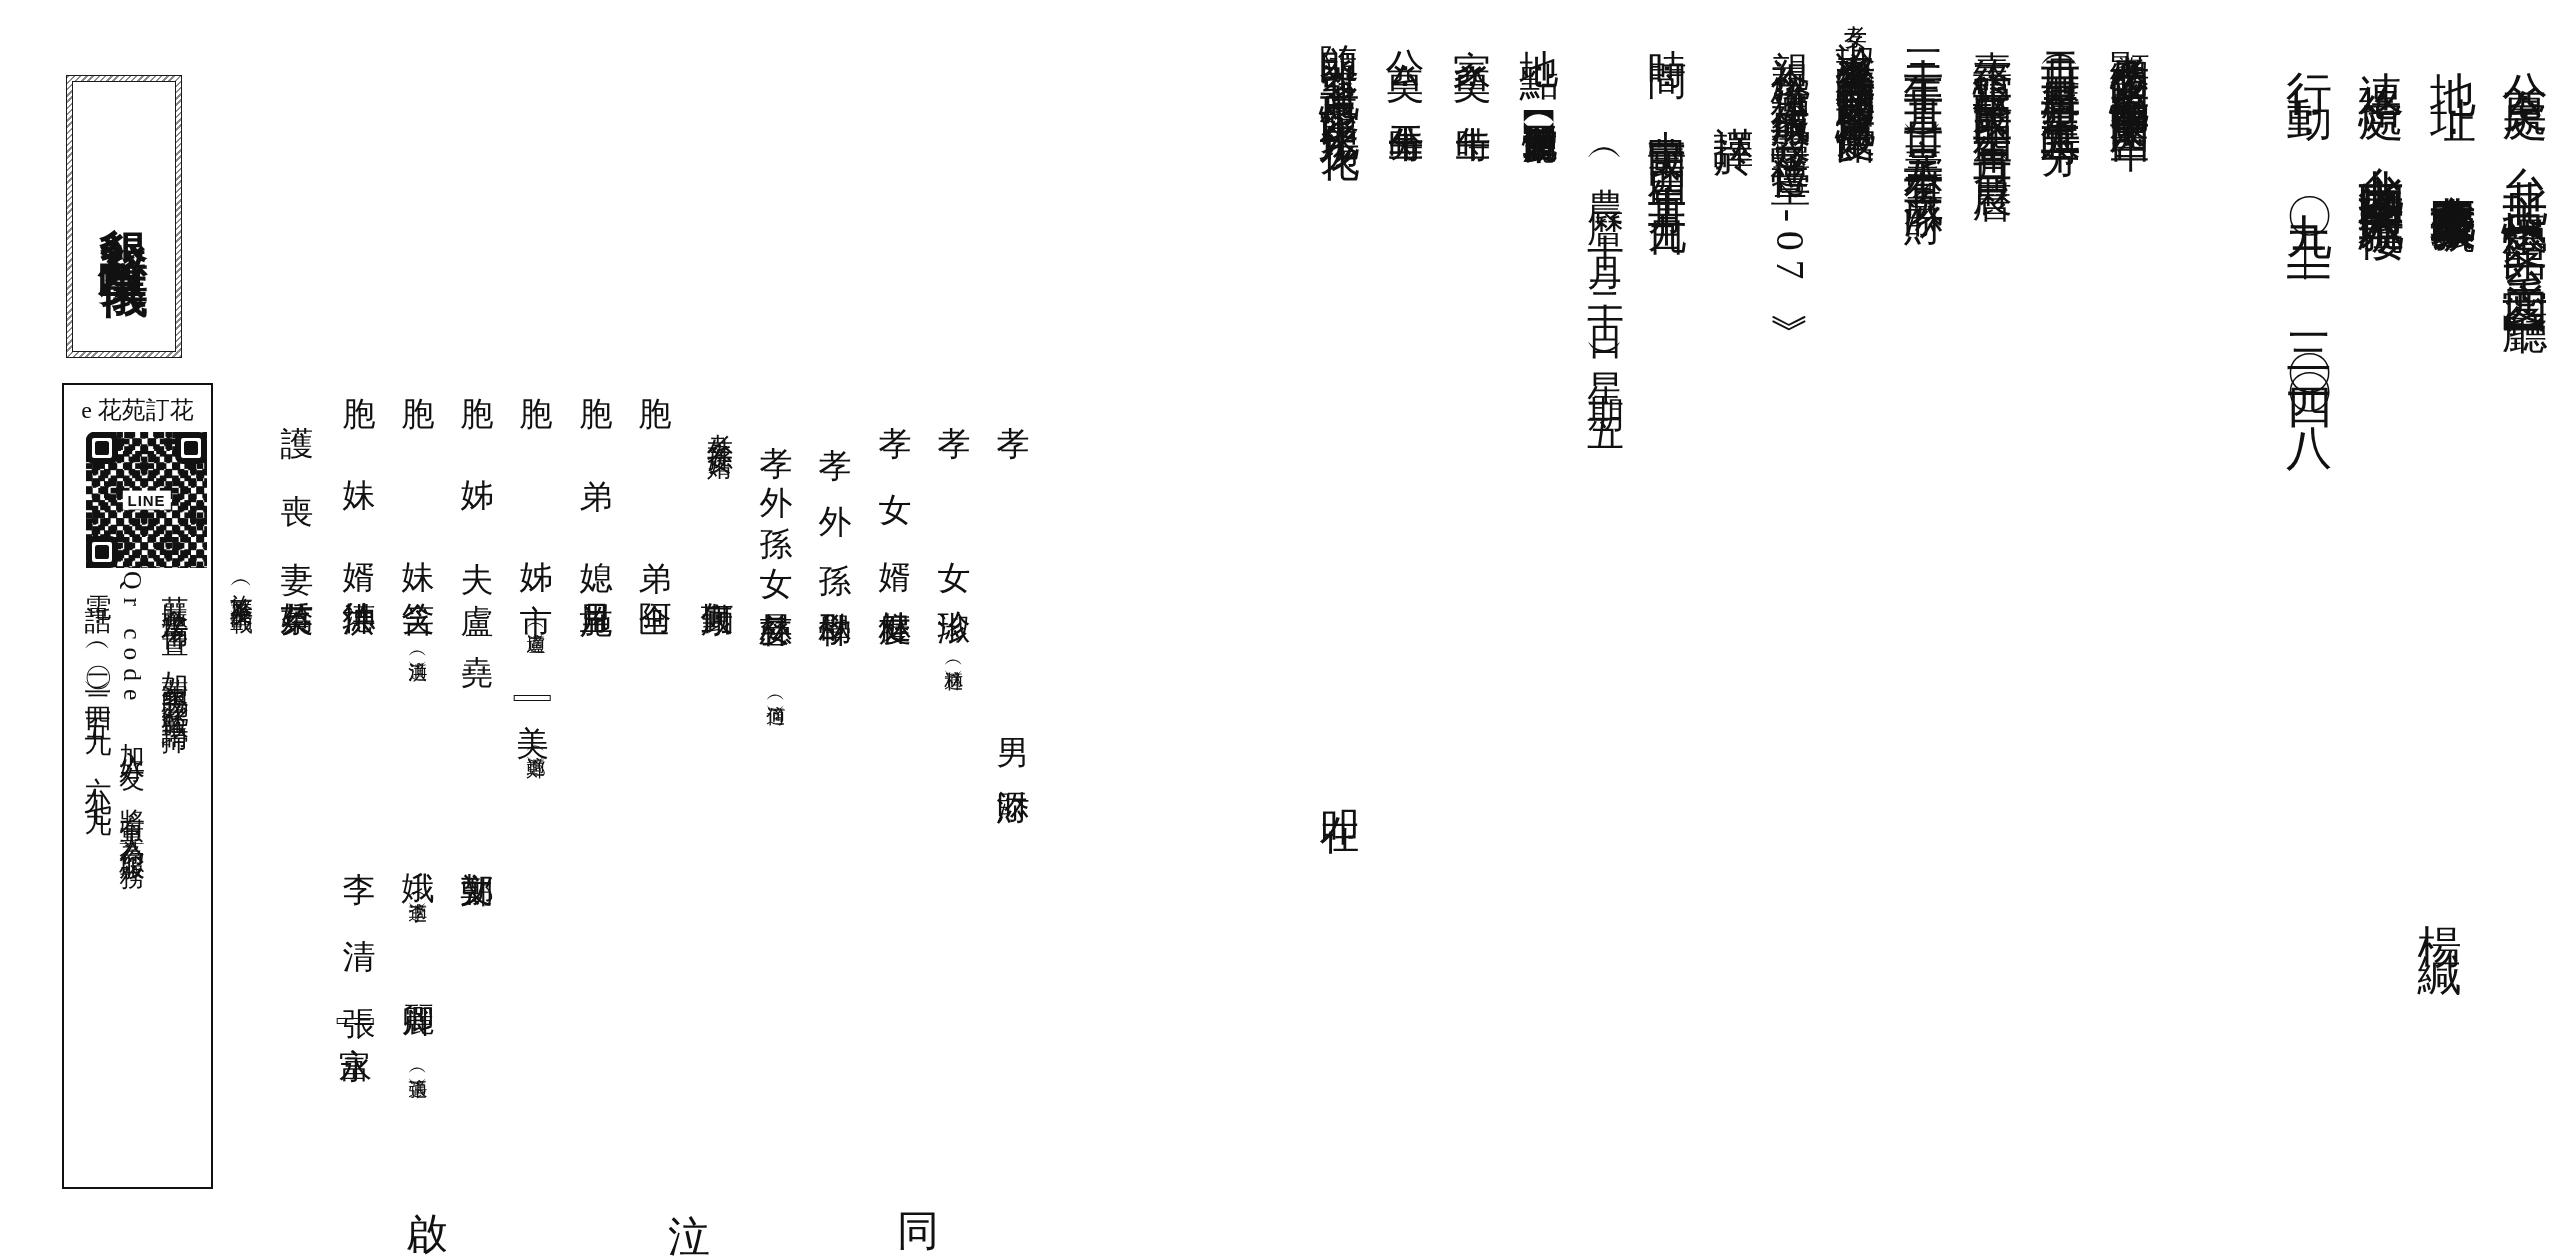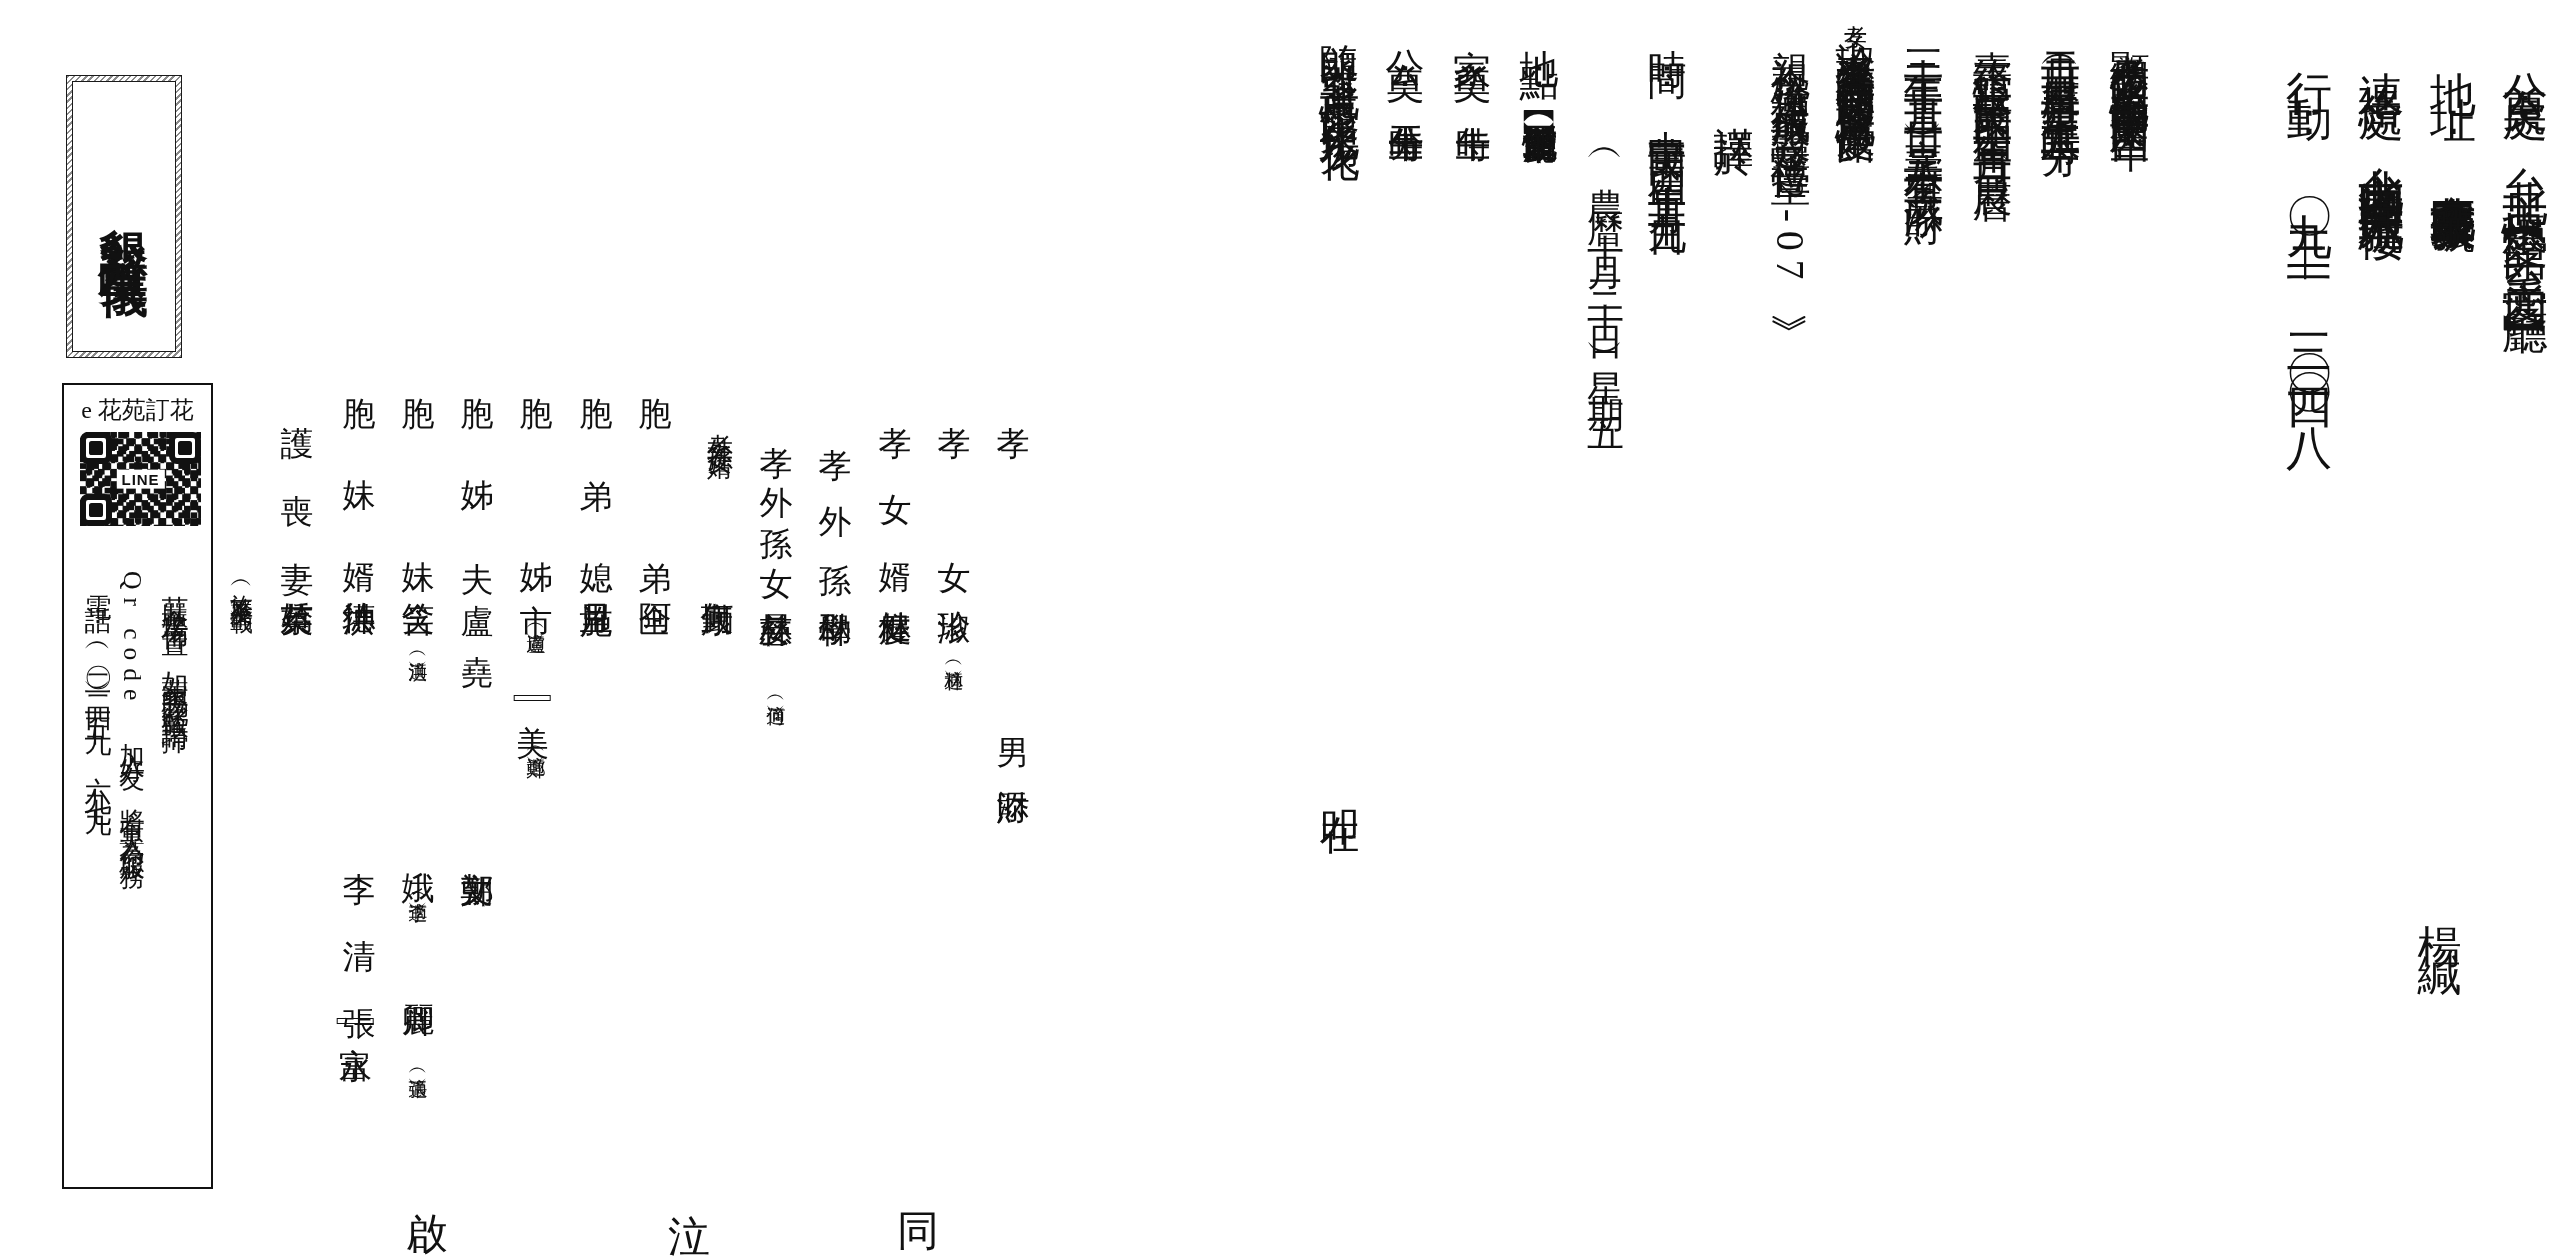--- a/index.html
+++ b/index.html
@@ -53,21 +53,21 @@
         border:1.8px solid #1a1a1a;padding:5.3px;
         background:repeating-linear-gradient(135deg,#8a8a8a 0 1.8px,#ffffff 1.8px 4.4px);}
   .seal-inner{width:100%;height:100%;box-sizing:border-box;background:#fff;border:1.8px solid #1a1a1a;
         display:flex;align-items:center;justify-content:center;}
   .seal-text{writing-mode:vertical-rl;line-height:1;font-size:49px;font-weight:bold;letter-spacing:14px;}
 
   
   .florist{position:absolute;left:62px;top:383px;width:151px;height:806px;box-sizing:border-box;
         border:2.6px solid #111;}
   .fl-header{position:absolute;left:0;right:0;top:8.8px;text-align:center;font-size:24px;}
-  .qr{position:absolute;left:16px;top:47px;width:121px;height:94px;background-color:#fff;
+  .qr{position:absolute;left:22px;top:47px;width:121px;height:136px;background-color:#fff;
       background:
         repeating-conic-gradient(#111 0% 25%,transparent 0% 50%) 0 0/12.3px 12.3px,
         repeating-conic-gradient(#111 0% 25%,transparent 0% 50%) 6.2px 6.2px/16px 16px;}
   .qf{position:absolute;width:32px;height:32px;border:6.2px solid #111;border-radius:8px;
       background:#fff;box-sizing:border-box;}
   .qf i{position:absolute;inset:2.6px;background:#111;border-radius:2.6px;display:block;}
   .qf-tl{left:0;top:0;} .qf-tr{right:0;top:0;} .qf-bl{left:0;bottom:0;}
   .qr-label{position:absolute;left:50%;top:50%;transform:translate(-50%,-50%);background:#fff;
       padding:0.9px 5.3px;font-weight:bold;font-size:15px;letter-spacing:0.9px;
       font-family:"Liberation Sans","DejaVu Sans",sans-serif;}

